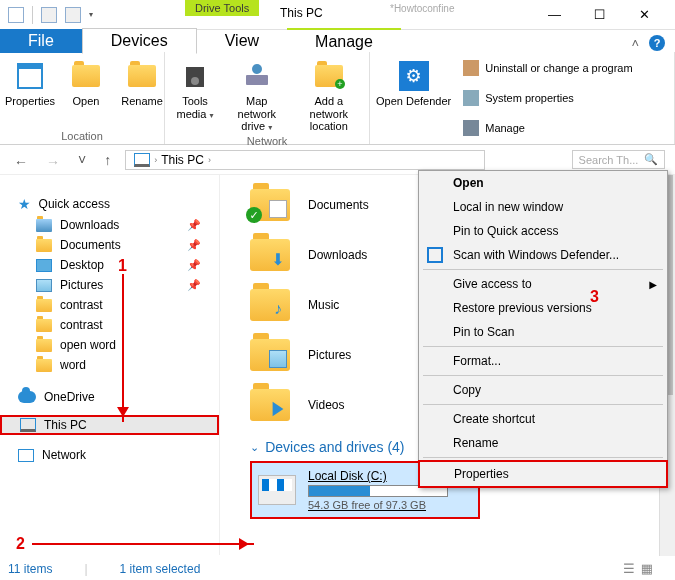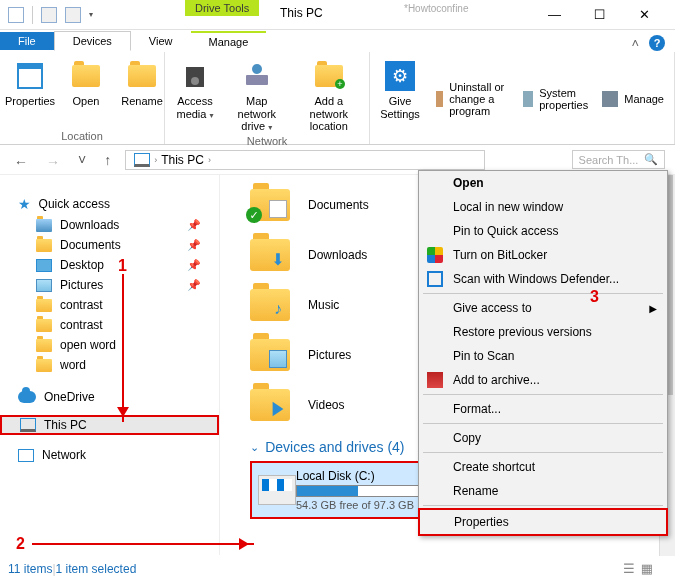--- a/index.html
+++ b/index.html
@@ -5,44 +5,44 @@
   * { margin:0; padding:0; box-sizing:border-box; font-family:"Segoe UI",Arial,sans-serif; }
   body { background:#fff; font-size:12px; color:#000; width:675px; height:580px; overflow:hidden; position:relative; }
 
   
   .titlebar { height:30px; display:flex; align-items:center; border-bottom:1px solid #e1e1e1; }
   .qat { display:flex; gap:8px; padding:0 8px; align-items:center; }
   .qat-icon { width:16px; height:16px; border:1px solid #8faed1; }
   .qat-sep { width:1px; height:18px; background:#ccc; }
   .drivetools { position:absolute; left:185px; top:0; background:#b6e31e; color:#3a3a3a; font-size:11px; padding:2px 10px; }
   .title { position:absolute; left:280px; top:6px; font-size:12px; }
-  .watermark { position:absolute; left:404px; top:3px; color:#aaa; font-size:10px; }
+  .watermark { position:absolute; left:390px; top:3px; color:#aaa; font-size:10px; }
   .win-controls { position:absolute; right:8px; top:0; display:flex; gap:0; }
   .win-btn { width:45px; height:28px; display:flex; align-items:center; justify-content:center; font-size:13px; }
 
   
   .ribbon-tabs { height:22px; display:flex; align-items:center; }
-  .tab { padding:3px 18px; font-size:11px; }
+  .tab { padding:3px 28px; font-size:16px; }
   .tab.file { background:#1979ca; color:#fff; }
   .tab.active { border:1px solid #ccc; border-bottom:1px solid #fff; background:#fff; }
   .ribbon-help { position:absolute; right:10px; top:35px; display:flex; gap:10px; align-items:center; font-size:13px; color:#666;}
   .help-circle { width:16px;height:16px;border-radius:50%;background:#1979ca;color:#fff;display:flex;align-items:center;justify-content:center;font-size:11px;font-weight:bold;}
 
   
   .ribbon { height:93px; border-bottom:1px solid #d0d0d0; background:#fff; display:flex; }
   .r-group { border-right:1px solid #e0e0e0; display:flex; flex-direction:column; justify-content:space-between; padding:4px 6px 2px; }
   .r-group-label { text-align:center; font-size:11px; color:#666; padding-top:2px;}
   .r-items { display:flex; gap:8px; flex:1; }
   .r-btn { display:flex; flex-direction:column; align-items:center; justify-content:flex-start; gap:3px; min-width:48px; font-size:11px; text-align:center; line-height:1.15; padding-top:4px;}
   .r-ico-lg { width:32px; height:32px; display:flex; align-items:center; justify-content:center; }
   .prop-ico { border:2px solid #2a8dd4; border-top:6px solid #2a8dd4; width:26px; height:26px; }
   .folder-ico { width:28px; height:22px; background:linear-gradient(#ffd96a,#f6b93b); border-radius:2px; position:relative; }
   .folder-ico::before{content:"";position:absolute;top:-4px;left:2px;width:10px;height:4px;background:#f6b93b;border-radius:2px 2px 0 0;}
   .gear-ico{width:30px;height:30px;background:#1a7dd4;display:flex;align-items:center;justify-content:center;color:#fff;font-size:18px;}
-  .sys-list{display:flex;gap:8px;font-size:11px;padding:4px 4px;}
+  .sys-list{display:flex;flex-direction:column;gap:14px;font-size:11px;padding:4px 4px;}
   .sys-item{display:flex;align-items:center;gap:6px;}
   .sys-ico{width:16px;height:16px;}
   .drop-arrow{font-size:8px;color:#555;}
 
   
   .addr-bar{height:30px;display:flex;align-items:center;gap:10px;padding:0 10px;border-bottom:1px solid #eee;}
   .nav-arrow{color:#555;font-size:14px;padding:0 4px;}
   .breadcrumb{flex:0 0 auto;display:flex;align-items:center;gap:4px;border:1px solid #ccc;padding:2px 8px;min-width:360px;}
   .pc-ico-sm{width:16px;height:14px;border:1.5px solid #2a8dd4;border-bottom:3px solid #666;}
   .bc-sep{color:#777;font-size:9px;}
@@ -67,38 +67,38 @@
 
   
   .content{flex:1;padding:14px 0 0 30px;position:relative;}
   .folder-row{display:flex;align-items:center;gap:18px;margin-bottom:18px;}
   .big-fld{width:40px;height:32px;background:linear-gradient(#ffd96a,#f6b93b);border-radius:3px;position:relative;}
   .big-fld::before{content:"";position:absolute;top:-6px;left:3px;width:16px;height:6px;background:#f6b93b;border-radius:2px 2px 0 0;}
   .big-fld .inner{position:absolute;bottom:3px;right:3px;width:18px;height:18px;}
   .chk-badge{position:absolute;bottom:-2px;left:-4px;width:16px;height:16px;background:#22a022;border-radius:50%;color:#fff;font-size:11px;display:flex;align-items:center;justify-content:center;}
   .section-hdr{color:#1a6fb9;font-size:14px;margin:8px 0 6px;display:flex;align-items:center;gap:6px;}
   .section-hdr .chev{font-size:11px;}
-  .drive-item{display:flex;align-items:center;gap:0;padding:6px;border:2px solid #e10000;width:230px;background:#cde8ff;}
+  .drive-item{display:flex;align-items:center;gap:12px;padding:6px;border:2px solid #e10000;width:230px;background:#cde8ff;text-decoration:underline;}
   .drive-ico{width:38px;height:30px;background:#eee;border:1px solid #bbb;position:relative;}
   .drive-ico::after{content:"";position:absolute;top:3px;left:3px;right:3px;height:12px;background:linear-gradient(90deg,#0078d7 25%,#0078d7 25%,#fff 25%,#fff 50%,#0078d7 50%,#0078d7 75%,#fff 75%);}
   .drive-info{display:flex;flex-direction:column;gap:2px;}
   .drive-bar{width:140px;height:12px;border:1px solid #888;background:#fff;position:relative;}
   .drive-bar-fill{height:100%;background:#2a8dd4;}
   .drive-free{font-size:11px;color:#555;}
 
   
   .ctx-menu{position:absolute;left:418px;top:170px;width:250px;background:#f2f2f2;border:1px solid #a0a0a0;box-shadow:2px 2px 5px rgba(0,0,0,.3);z-index:100;}
   .ctx-item{padding:5px 14px 5px 34px;font-size:12px;display:flex;align-items:center;position:relative;}
   .ctx-item .ico{position:absolute;left:8px;width:16px;height:16px;}
   .ctx-sep{height:1px;background:#c8c8c8;margin:2px 4px;}
   .ctx-item .arrow{position:absolute;right:10px;font-size:10px;}
   .ctx-prop{border:2px solid #e10000;margin:0 -1px -1px;}
 
   
-  .status{position:absolute;left:8px;bottom:4px;font-size:12px;color:#1a6fb9;display:flex;gap:0;}
+  .status{position:absolute;left:8px;bottom:4px;font-size:12px;color:#1a6fb9;display:flex;gap:32px;}
   .status .sep{color:#ccc;}
 
   
   .anno{position:absolute;color:#e10000;font-size:16px;font-weight:bold;pointer-events:none;z-index:200;}
   .arrow-down{width:2px;background:#e10000;position:absolute;}
   .arrow-down::after{content:"";position:absolute;bottom:-1px;left:-5px;border:6px solid transparent;border-top:10px solid #e10000;}
   .arrow-right{height:2px;background:#e10000;position:absolute;}
   .arrow-right::after{content:"";position:absolute;right:-1px;top:-5px;border:6px solid transparent;border-left:10px solid #e10000;}
 
   .scrollbar-v{position:absolute;right:0;top:175px;bottom:24px;width:16px;background:#f0f0f0;border-left:1px solid #ddd;}
@@ -164,21 +164,21 @@
 
   <div class="r-group" style="width:205px">
     <div class="r-items">
       <div class="r-btn">
         <div class="r-ico-lg">
             <svg width="30" height="30">
               <rect x="6" y="6" width="18" height="20" fill="#444"></rect>
               <circle cx="15" cy="20" r="4" fill="#888"></circle>
             </svg>
           </div>
-        <span><span>Access media</span> <span class="drop-arrow">▾</span></span>
+        <span><span>Tools media</span> <span class="drop-arrow">▾</span></span>
       </div>
       <div class="r-btn">
         <div class="r-ico-lg">
             <svg width="30" height="30">
               <rect x="4" y="14" width="22" height="10" fill="#88a" rx="1"></rect>
               <circle cx="15" cy="8" r="5" fill="#4a90c2"></circle>
             </svg>
           </div>
         <span><span>Map network drive</span> <span class="drop-arrow">▾</span></span>
       </div>
@@ -193,21 +193,21 @@
     </div>
     <div class="r-group-label">Network</div>
   </div>
 
   <div class="r-group" style="flex:1">
     <div class="r-items">
       <div class="r-btn">
         <div class="r-ico-lg">
             <div class="gear-ico">⚙</div>
           </div>
-        <span>Give Settings</span>
+        <span>Open Defender</span>
       </div>
       <div class="sys-list">
         <div class="sys-item">
             <div class="sys-ico" style="background:#c96;"></div>
             <span>Uninstall or change a program</span>
           </div>
         <div class="sys-item">
             <div class="sys-ico" style="background:#8ab"></div>
             <span>System properties</span>
           </div>
@@ -353,41 +353,33 @@
   <div class="ctx-item">
       <b>Open</b>
     </div>
   <div class="ctx-item">
       <span>Local in new window</span>
     </div>
   <div class="ctx-item">
       <span>Pin to Quick access</span>
     </div>
   <div class="ctx-item">
-      <div class="ico" style="background:conic-gradient(#f2b900 25%,#d23 25% 50%,#1a7dd4 50% 75%,#2a2 75%);border-radius:2px"></div>
-      <span>Turn on BitLocker</span>
-    </div>
-  <div class="ctx-item">
       <div class="ico" style="border:2px solid #1a7dd4"></div>
       <span>Scan with Windows Defender...</span>
     </div>
   <div class="ctx-sep"></div>
   <div class="ctx-item">
       <span>Give access to</span>
       <span class="arrow">▶</span>
     </div>
   <div class="ctx-item">
       <span>Restore previous versions</span>
     </div>
   <div class="ctx-item">
       <span>Pin to Scan</span>
-    </div>
-  <div class="ctx-item">
-      <div class="ico" style="background:linear-gradient(#b22,#d44)"></div>
-      <span>Add to archive...</span>
     </div>
   <div class="ctx-sep"></div>
   <div class="ctx-item">
       <span>Format...</span>
     </div>
   <div class="ctx-sep"></div>
   <div class="ctx-item">
       <span>Copy</span>
     </div>
   <div class="ctx-sep"></div>

